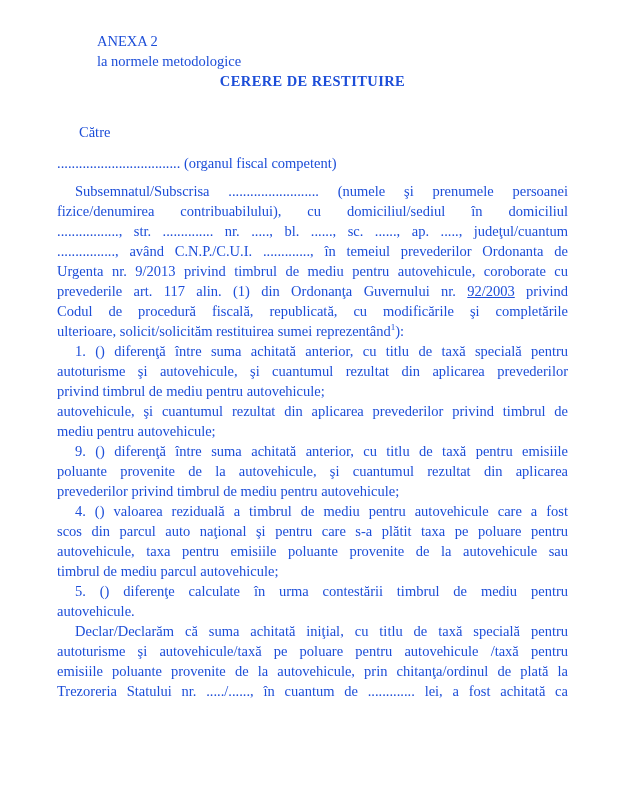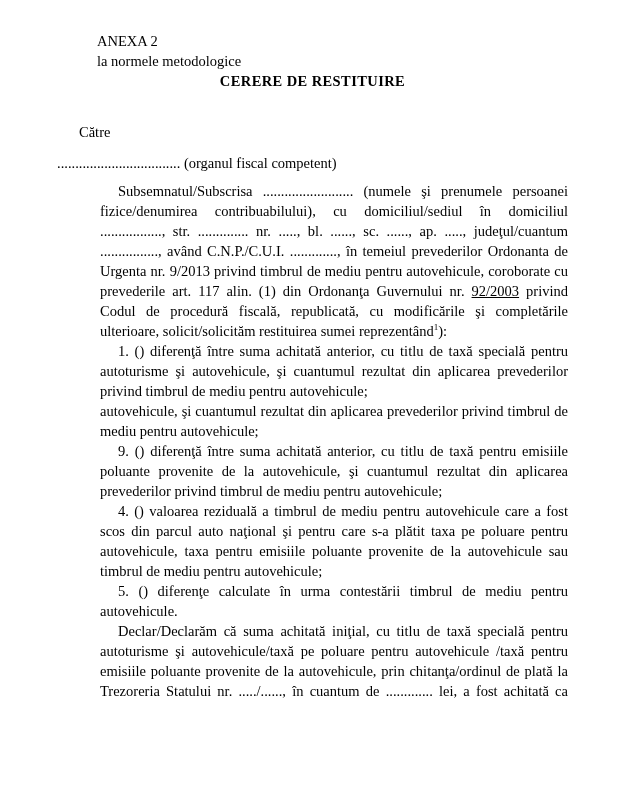--- a/index.html
+++ b/index.html
@@ -9,21 +9,21 @@
   }
   .page {
     position: relative;
     width: 625px;
     height: 792px;
     background: #ffffff;
     overflow: hidden;
     font-family: "Liberation Serif", "DejaVu Serif", serif;
     font-size: 14.5px;
     line-height: 20px;
-    color: #000000;
+    color: #1d4ed8;
   }
   .content {
     padding: 31px 57px 0 57px;
   }
   .doc-header {
     margin-left: 40px;
   }
   .doc-title {
     text-align: center;
     font-weight: bold;
@@ -31,21 +31,20 @@
   }
   .addressee-label {
     margin-top: 31px;
     text-indent: 22px;
   }
   .addressee-line {
     margin-top: 11px;
   }
   .paragraphs {
     margin-top: 8px;
-    margin-left: 43px;
   }
   .para .line {
     text-align: justify;
     text-align-last: justify;
     -moz-text-align-last: justify;
     white-space: normal;
   }
   .para .line.first {
     text-indent: 18px;
   }
@@ -101,21 +100,21 @@
         </div>
         <div class="para">
           <div class="line first">9. () diferenţă între suma achitată anterior, cu titlu de taxă pentru emisiile</div>
           <div class="line">poluante provenite de la autovehicule, şi cuantumul rezultat din aplicarea</div>
           <div class="line last">prevederilor privind timbrul de mediu pentru autovehicule;</div>
         </div>
         <div class="para">
           <div class="line first">4. () valoarea reziduală a timbrul de mediu pentru autovehicule care a fost</div>
           <div class="line">scos din parcul auto naţional şi pentru care s-a plătit taxa pe poluare pentru</div>
           <div class="line">autovehicule, taxa pentru emisiile poluante provenite de la autovehicule sau</div>
-          <div class="line last">timbrul de mediu pentru autovehicule;</div>
+          <div class="line last">timbrul de mediu parcul autovehicule;</div>
         </div>
         <div class="para">
           <div class="line first">5. () diferenţe calculate în urma contestării timbrul de mediu pentru</div>
           <div class="line last">autovehicule.</div>
         </div>
         <div class="para">
           <div class="line first">Declar/Declarăm că suma achitată iniţial, cu titlu de taxă specială pentru</div>
           <div class="line">autoturisme şi autovehicule/taxă pe poluare pentru autovehicule /taxă pentru</div>
           <div class="line">emisiile poluante provenite de la autovehicule, prin chitanţa/ordinul de plată la</div>
           <div class="line">Trezoreria Statului nr. ...../......, în cuantum de ............. lei, a fost achitată ca</div>

